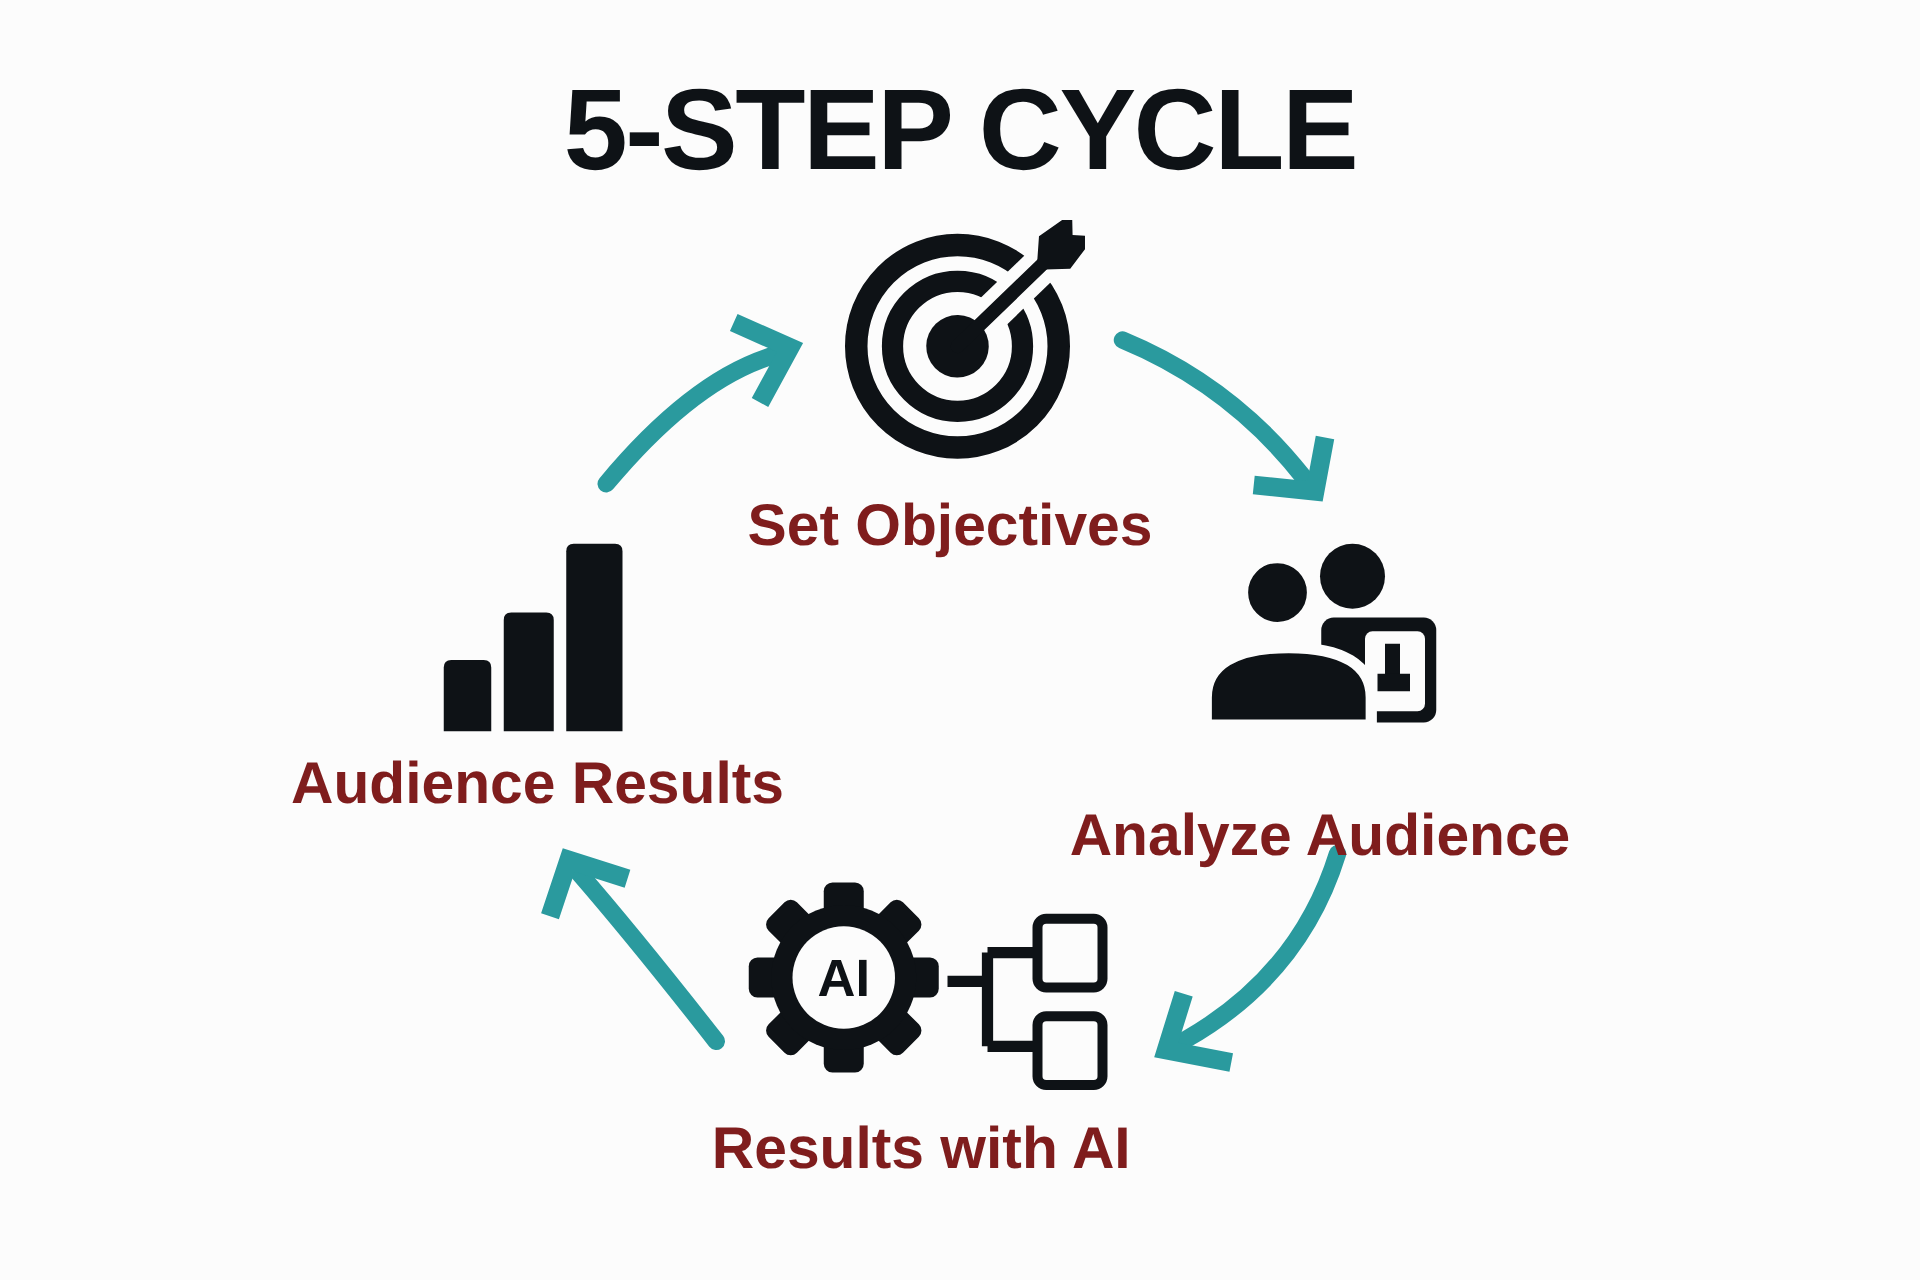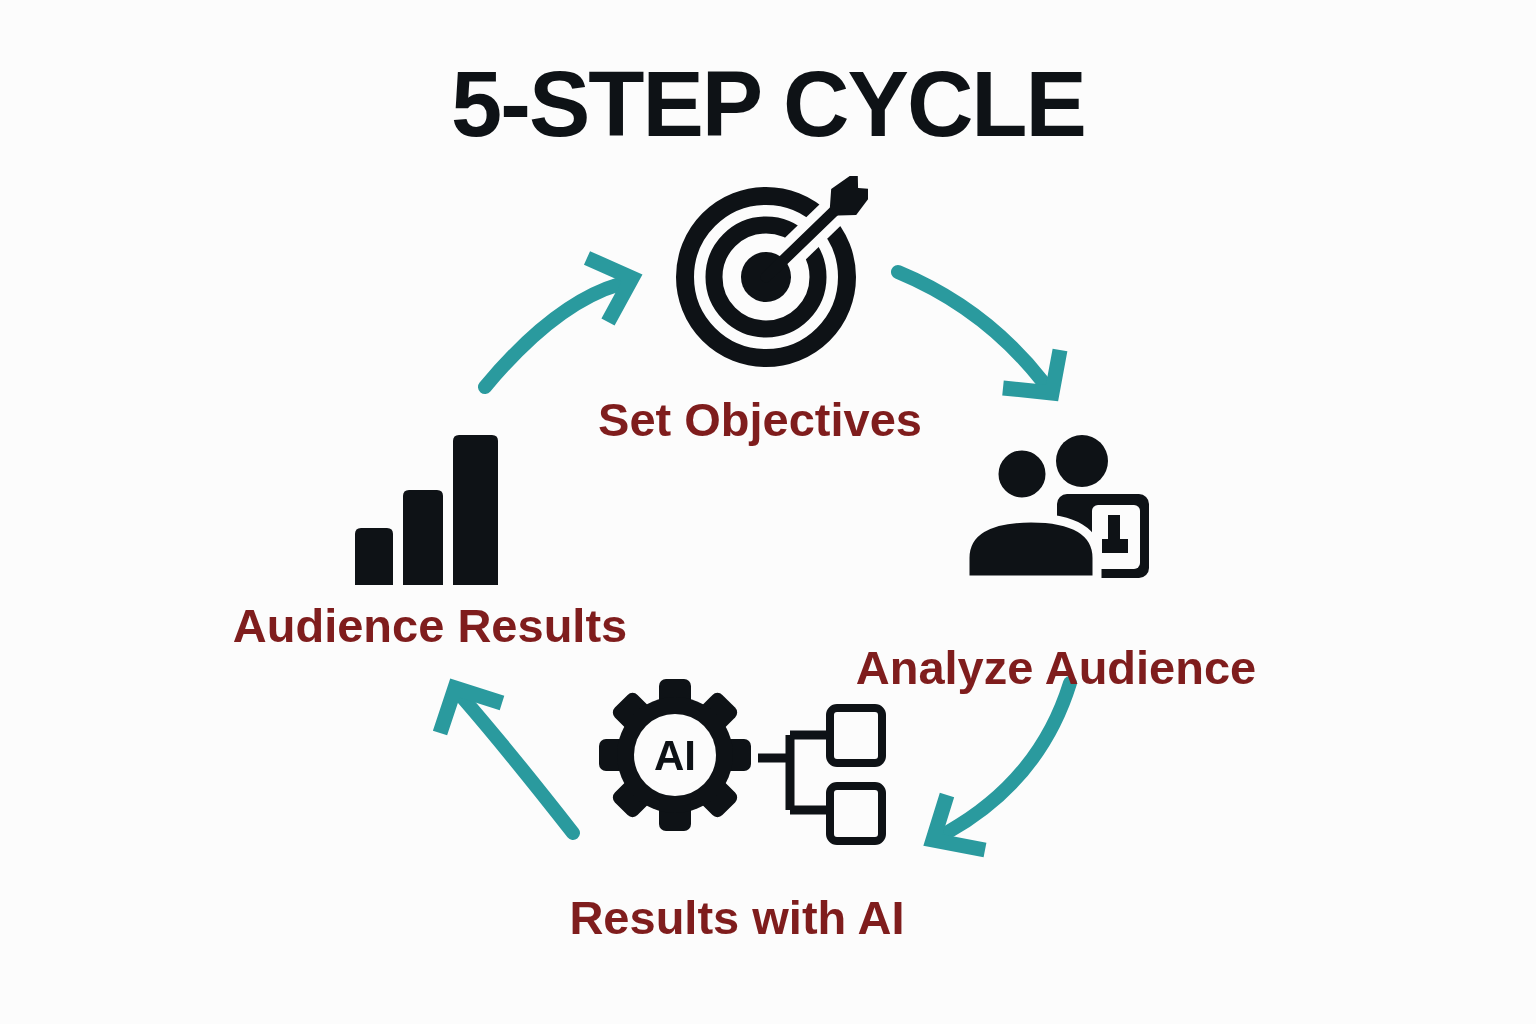--- a/index.html
+++ b/index.html
@@ -63,21 +63,21 @@
       <rect x="97" y="70" width="92" height="84" rx="10" fill="#0E1216"></rect>
       <rect x="132" y="81" width="48" height="64" rx="6" fill="#FCFCFC"></rect>
       <rect x="148" y="91" width="12" height="30" fill="#0E1216"></rect>
       <rect x="142" y="115" width="26" height="14" fill="#0E1216"></rect>
       <circle cx="62" cy="50" r="28" fill="#0E1216" stroke="#FCFCFC" stroke-width="9"></circle>
       <path d="M5,156 V134 C5,108 28,94 71,94 C114,94 137,108 137,134 V156 Z" fill="#0E1216" stroke="#FCFCFC" stroke-width="9"></path>
     </svg>
   </div>
   <div class="step-label" style="left:1056px;top:631px;margin-top:13px;">Analyze Audience</div>
 
-  <div class="icon-box" style="left:596px;top:676px;">
+  <div class="icon-box" style="left:596px;top:703px;">
     <svg width="298" height="178" viewBox="0 0 298 178">
       <g transform="translate(79,79)" fill="#0E1216">
         <rect x="-16" y="-76" width="32" height="30" rx="7"></rect>
         <rect x="-16" y="-76" width="32" height="30" rx="7" transform="rotate(45)"></rect>
         <rect x="-16" y="-76" width="32" height="30" rx="7" transform="rotate(90)"></rect>
         <rect x="-16" y="-76" width="32" height="30" rx="7" transform="rotate(135)"></rect>
         <rect x="-16" y="-76" width="32" height="30" rx="7" transform="rotate(180)"></rect>
         <rect x="-16" y="-76" width="32" height="30" rx="7" transform="rotate(225)"></rect>
         <rect x="-16" y="-76" width="32" height="30" rx="7" transform="rotate(270)"></rect>
         <rect x="-16" y="-76" width="32" height="30" rx="7" transform="rotate(315)"></rect>

